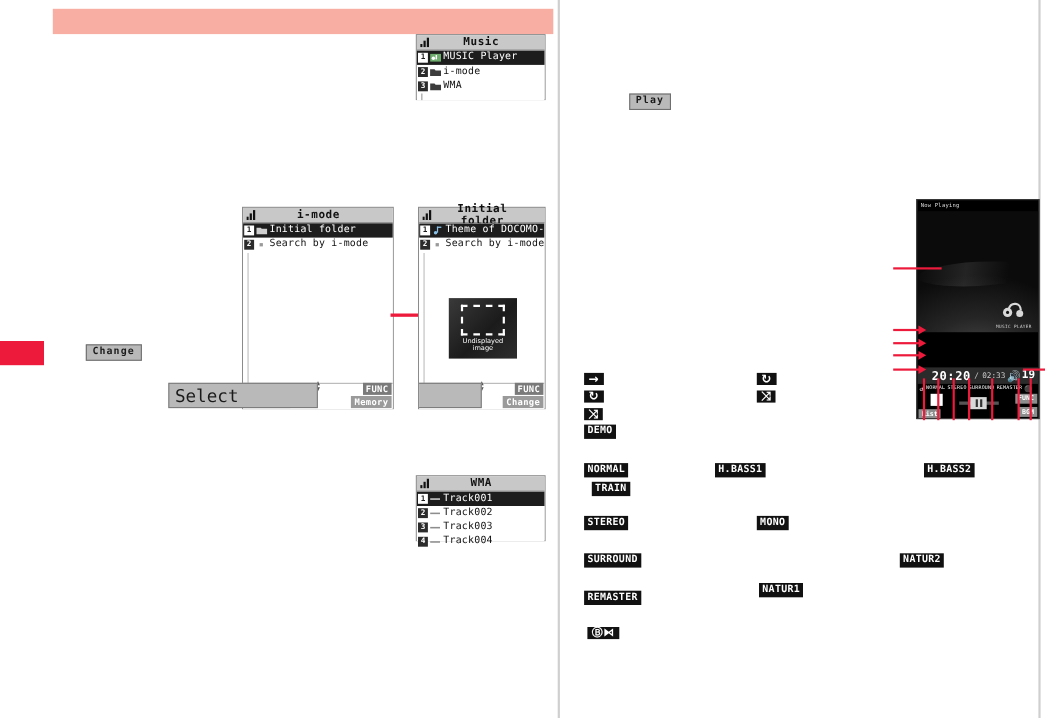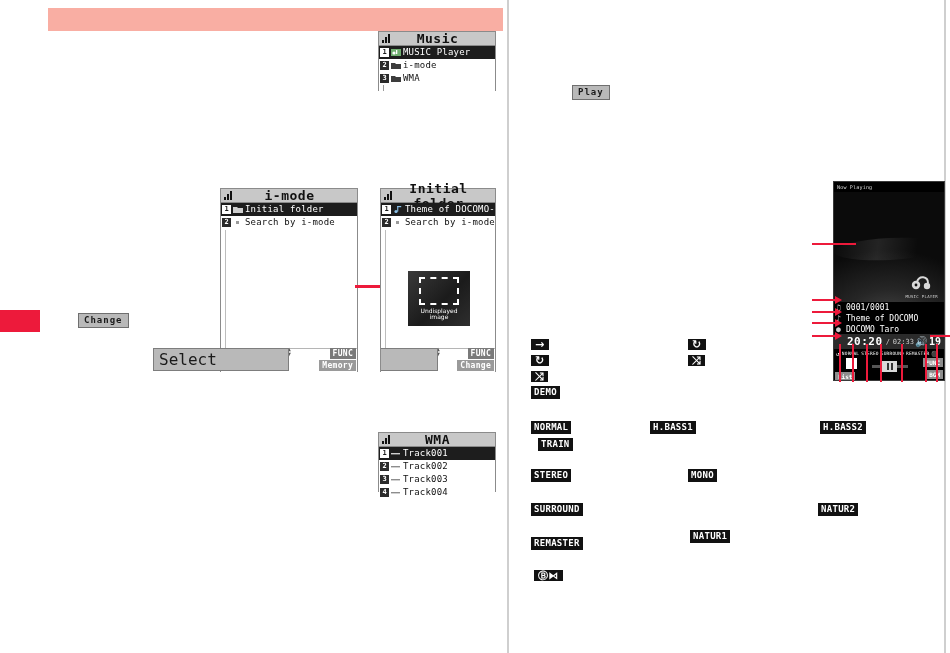--- a/index.html
+++ b/index.html
@@ -10,21 +10,21 @@
   #page-root{position:relative;width:950px;height:653px;background:#fff;}
   #header-band{left:48px;top:8px;width:455px;height:23px;background:#f9aea3;}
   #side-tab{left:0px;top:310px;width:40px;height:22px;background:#ed1a3b;}
   #column-rule{left:507px;top:0px;width:2px;height:653px;background:#cfcfcf;}
   #column-rule-2{left:944px;top:0px;width:2px;height:653px;background:#cfcfcf;}
 
   
   .lcd{background:#ffffff;border:1px solid #8b8b8b;box-sizing:border-box;
        font-family:"DejaVu Sans Mono",monospace;}
   .lcd-title{height:13px;background:#c8c8c8;border-bottom:1px solid #8b8b8b;
-       display:flex;align-items:center;font-size:13px;font-weight:bold;color:#111;
+       display:flex;align-items:center;font-size:10px;font-weight:bold;color:#111;
        letter-spacing:.5px;position:relative;}
   .lcd-title .t-ico{width:12px;height:11px;margin-left:1px;display:flex;align-items:center;justify-content:center;}
   .lcd-title .t-txt{flex:1;text-align:center;padding-right:12px;}
   .lcd-body{position:relative;background:#fff;}
   .row{height:13px;display:flex;align-items:center;font-size:9px;color:#111;line-height:13px;white-space:nowrap;}
   .row .num{width:9px;height:9px;margin:0 2px 0 1px;background:#2b2b2b;color:#fff;font-size:7px;
        display:flex;align-items:center;justify-content:center;font-weight:bold;flex:0 0 auto;}
   .row .ico{width:11px;height:9px;margin-right:1px;flex:0 0 auto;display:flex;align-items:center;}
   .row .lbl{letter-spacing:.2px;}
   .row.sel{background:#1d1d1d;color:#fff;}
@@ -325,34 +325,20 @@
             <circle cx="5" cy="12" r="4.2" fill="#d8d8d8"></circle>
             <circle cx="16" cy="13" r="3.2" fill="#d8d8d8"></circle>
             <path d="M6 9 C8 2, 17 3, 17 10" stroke="#d8d8d8" stroke-width="2" fill="none"></path>
             <circle cx="5" cy="12" r="1.4" fill="#111"></circle>
           </svg>
         </div>
         <div class="bt">MUSIC PLAYER</div>
       </div>
     </div>
 
-    <div class="meta">
-      <div class="mline">
-        <span class="mi">♫</span>
-        <span>0001/0001</span>
-      </div>
-      <div class="mline">
-        <span class="mi">♪</span>
-        <span>Theme of DOCOMO</span>
-      </div>
-      <div class="mline">
-        <span class="mi">●</span>
-        <span>DOCOMO Taro</span>
-      </div>
-    </div>
 
     <div class="playico">▶</div>
     <div class="timerow">
       <span class="cur">20:20</span>
       <span class="tot">/</span>
       <span class="tot">02:33</span>
       <span class="vol">
         <span>🔊</span>
         <span>19</span>
       </span>
@@ -398,21 +384,21 @@
   <div class="chip glyph" style="left:531px;top:339px;">→</div>
   <div class="chip glyph" style="left:531px;top:355px;">↻</div>
   <div class="chip glyph" style="left:531px;top:371px;">⤨</div>
   <div class="chip" style="left:531px;top:386px;">DEMO</div>
 
   <div class="chip glyph" style="left:688px;top:339px;">↻</div>
   <div class="chip glyph" style="left:688px;top:355px;">⤨</div>
 
   <div class="chip" style="left:531px;top:421px;">NORMAL</div>
   <div class="chip" style="left:650px;top:421px;">H.BASS1</div>
-  <div class="chip" style="left:820px;top:421px;">H.BASS2</div>
+  <div class="chip" style="left:840px;top:421px;">H.BASS2</div>
 
   <div class="chip" style="left:538px;top:438px;">TRAIN</div>
 
   <div class="chip" style="left:531px;top:469px;">STEREO</div>
   <div class="chip" style="left:688px;top:469px;">MONO</div>
 
   <div class="chip" style="left:531px;top:503px;">SURROUND</div>
   <div class="chip" style="left:690px;top:503px;margin-top:27px;">NATUR1</div>
   <div class="chip" style="left:818px;top:503px;">NATUR2</div>
 

